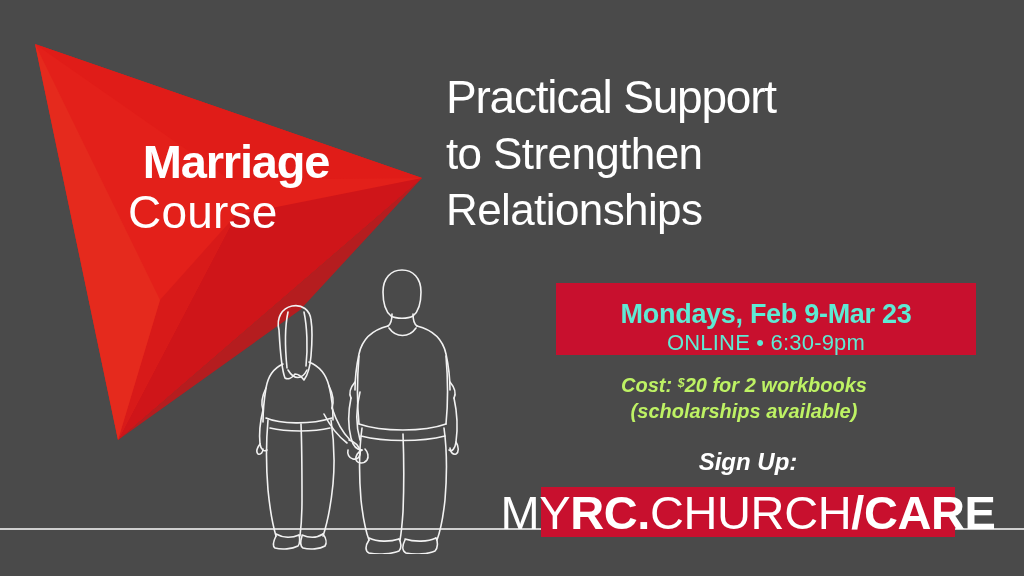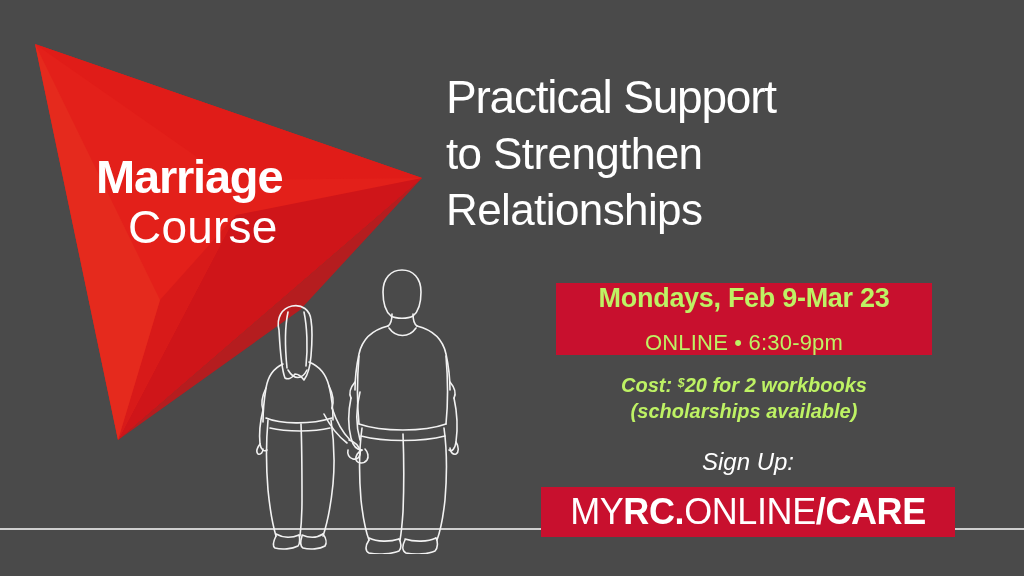--- a/index.html
+++ b/index.html
@@ -45,21 +45,22 @@
   }
   .logo-the {
     font-size: 43px;
     font-weight: bold;
     letter-spacing: -0.5px;
   }
   .logo-marriage {
     font-size: 47px;
     font-weight: bold;
     letter-spacing: -1.2px;
-    margin-top: 19px;
+    margin-top: 4px;
+    text-align: center;
   }
   .logo-course {
     font-size: 46px;
     font-weight: 300;
     letter-spacing: 0.2px;
     margin-top: 4px;
     margin-left: 32px;
   }
 
   
@@ -91,28 +92,28 @@
     font-weight: 300;
     letter-spacing: -0.6px;
     margin-top: 11px;
   }
 
   
   .date-banner {
     position: absolute;
     left: 556px;
     top: 283px;
-    width: 376px;
+    width: 420px;
     height: 72px;
     background: #c8102e;
     display: flex;
     flex-direction: column;
     align-items: center;
-    justify-content: space-between;
-    color: #bef264;
+    justify-content: flex-end;
+    color: #5eead4;
   }
   .date-line1 {
     font-size: 27px;
     font-weight: bold;
     letter-spacing: -0.3px;
     line-height: 1.15;
   }
   .date-line2 {
     font-size: 22px;
     font-weight: 400;
@@ -140,38 +141,38 @@
 
   
   .signup-label {
     position: absolute;
     left: 541px;
     top: 448px;
     width: 414px;
     text-align: center;
     color: #ffffff;
     font-style: italic;
-    font-weight: normal;
+    font-weight: bold;
     font-size: 24px;
   }
   .url-banner {
     position: absolute;
     left: 541px;
     top: 487px;
     width: 414px;
     height: 50px;
     background: #c8102e;
     display: flex;
     align-items: center;
     justify-content: center;
     color: #ffffff;
     white-space: nowrap;
   }
   .url-banner span {
-    font-size: 36px;
+    font-size: 47px;
     letter-spacing: -0.4px;
   }
   .url-light { font-weight: 300; }
   .url-bold  { font-weight: bold; }
 </style>
 </head>
 <body>
 
 <div id="poster">
 
@@ -296,17 +297,17 @@
   <div class="cost-block">
     <div><span>Cost: </span><sup>$</sup><span>20 for 2 workbooks</span></div>
     <div>(scholarships available)</div>
   </div>
 
   <div class="signup-label">Sign Up:</div>
 
   <div class="url-banner">
     <span class="url-light">MY</span>
       <span class="url-bold">RC.</span>
-      <span class="url-light">ONLINE</span>
+      <span class="url-light">CHURCH</span>
       <span class="url-bold">/CARE</span>
   </div>
 
 </div>
 
 </body></html>

